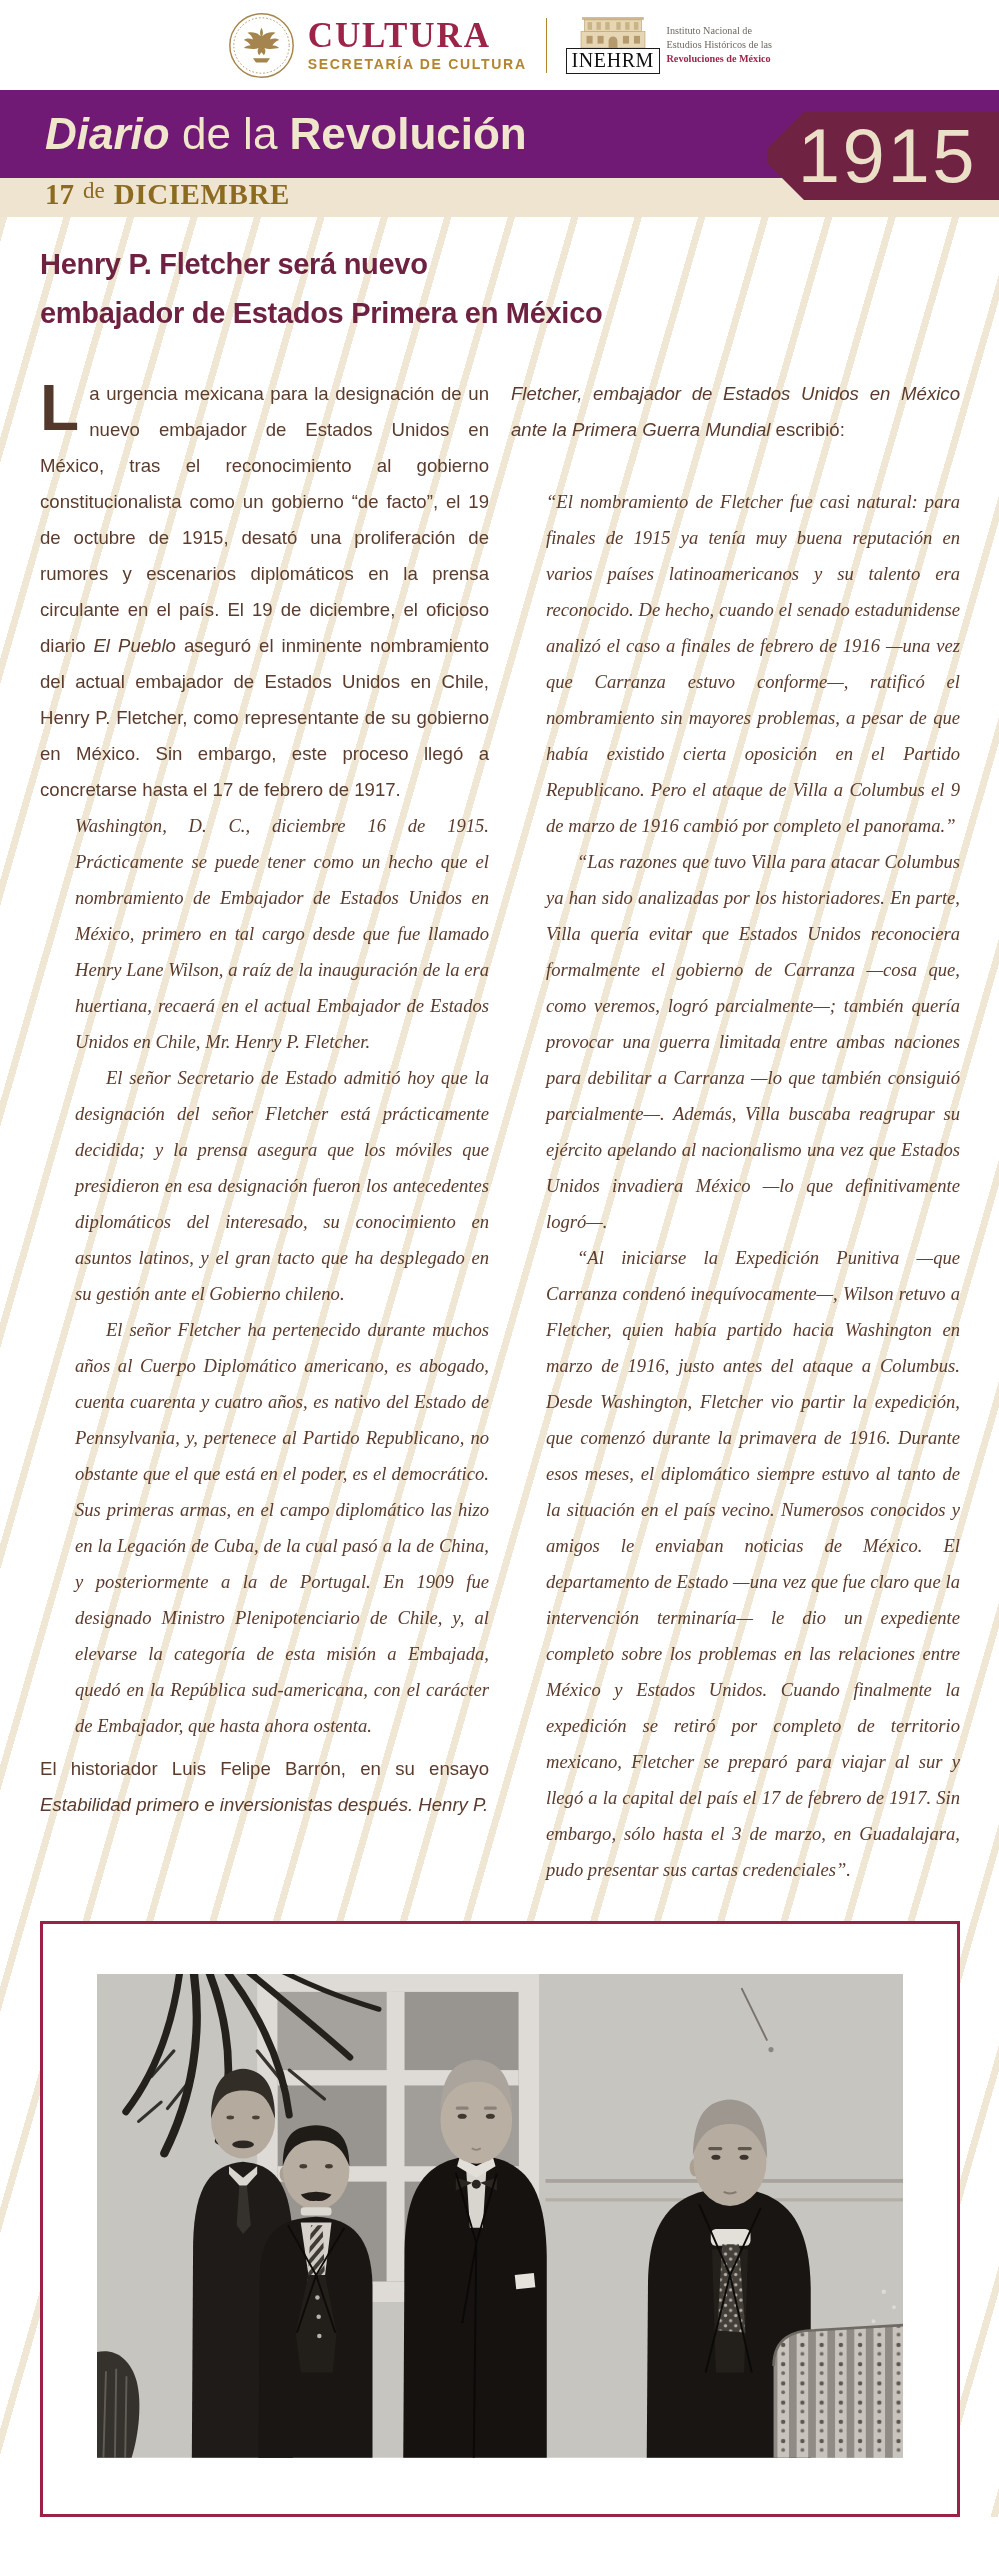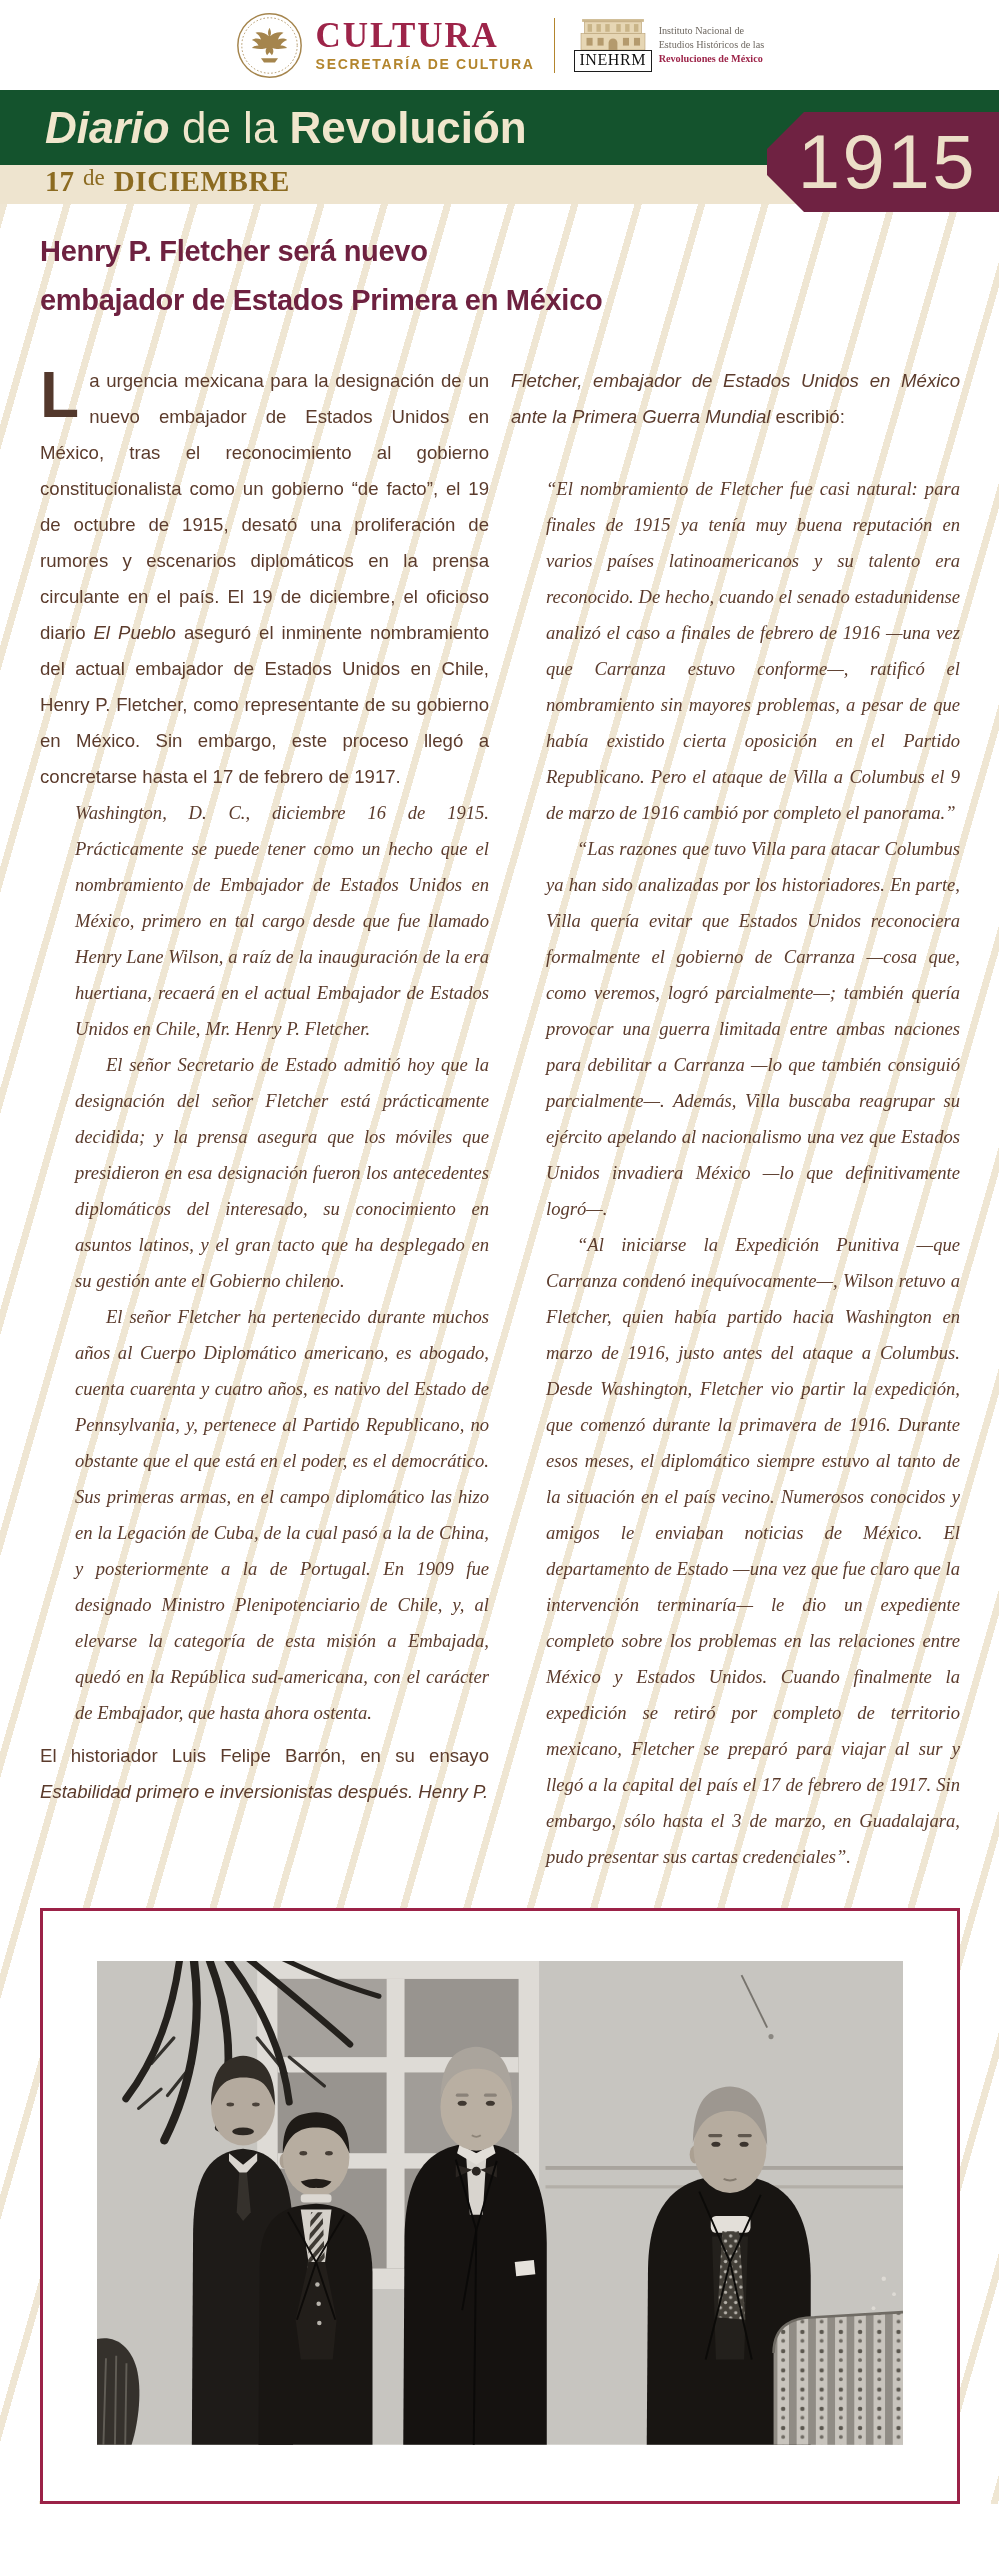--- a/index.html
+++ b/index.html
@@ -12,38 +12,38 @@
   .logo-group { display:flex; align-items:center; }
   .seal svg { width:67px; height:67px; display:block; }
   .cultura-block { margin-left:12.8px; }
   .cultura-word { font-family:"Liberation Serif", serif; font-weight:700; font-size:35px;
                   color:#9d2449; letter-spacing:1.9px; line-height:1; }
   .cultura-sub { font-size:14px; font-weight:700; color:#b3852d; letter-spacing:1.7px; margin-top:3.8px; }
   .logo-divider { width:1.3px; height:55px; background:#b3852d; margin:0 19px; }
   .inehrm-logo { display:flex; flex-direction:column; align-items:center; }
   .inehrm-building svg { width:72px; height:32px; display:block; }
   .inehrm-box { border:1.9px solid #1c1c1c; padding:0 4.5px 1.3px; font-family:"Liberation Serif", serif;
-                font-size:16px; color:#111; letter-spacing:0.6px; line-height:1.15; }
+                font-size:20px; color:#111; letter-spacing:0.6px; line-height:1.15; }
   .inst-lines { font-family:"Liberation Serif", serif; font-size:10.2px; color:#6e6861;
                 line-height:14px; margin-left:7px; }
   .inst-lines .rev { color:#9d2449; font-weight:700; }
 
   
-  .band-brown { height:75px; background:#14532d; display:flex; align-items:center; padding-left:45px; }
+  .band-brown { height:88px; background:#701a75; display:flex; align-items:center; padding-left:45px; }
   .diario-title { color:#f0e6cc; font-size:44px; line-height:1; white-space:nowrap; }
   .diario-title .it { font-style:italic; font-weight:700; }
   .diario-title .reg { font-weight:400; }
   .diario-title .b  { font-weight:700; }
   .band-cream { height:39px; background:#eee4cf; display:flex; align-items:flex-start; padding-left:45px;
                 color:#8c6b21; font-family:"Liberation Serif", serif; }
   .date-day { font-size:29px; font-weight:700; }
   .date-de  { font-size:23px; margin:0 9px; }
   .date-month { font-size:29px; font-weight:700; letter-spacing:0.6px; }
 
-  .year-badge { position:absolute; top:112px; left:767px; width:232px; height:100px; background:#6f2242;
+  .year-badge { position:absolute; top:112px; left:767px; width:232px; height:88px; background:#6f2242;
                 clip-path:polygon(37px 0, 100% 0, 100% 100%, 37px 100%, 0 calc(100% - 37px), 0 37px);
                 display:flex; align-items:center; justify-content:center; z-index:5; }
   .year-badge span { color:#ecdfc8; font-size:76px; letter-spacing:2.6px; padding-left:9px; line-height:1; }
 
   
   .content { padding:0 40px; min-height:2192px;
              background-color:#fff;
              background-image:repeating-linear-gradient(106deg, #efe6d3 0 7px, #ffffff 7px 61px); }
   .headline { padding-top:23px; color:#6e2140; font-size:29px; line-height:49px; font-weight:700;
               letter-spacing:-0.3px; }

